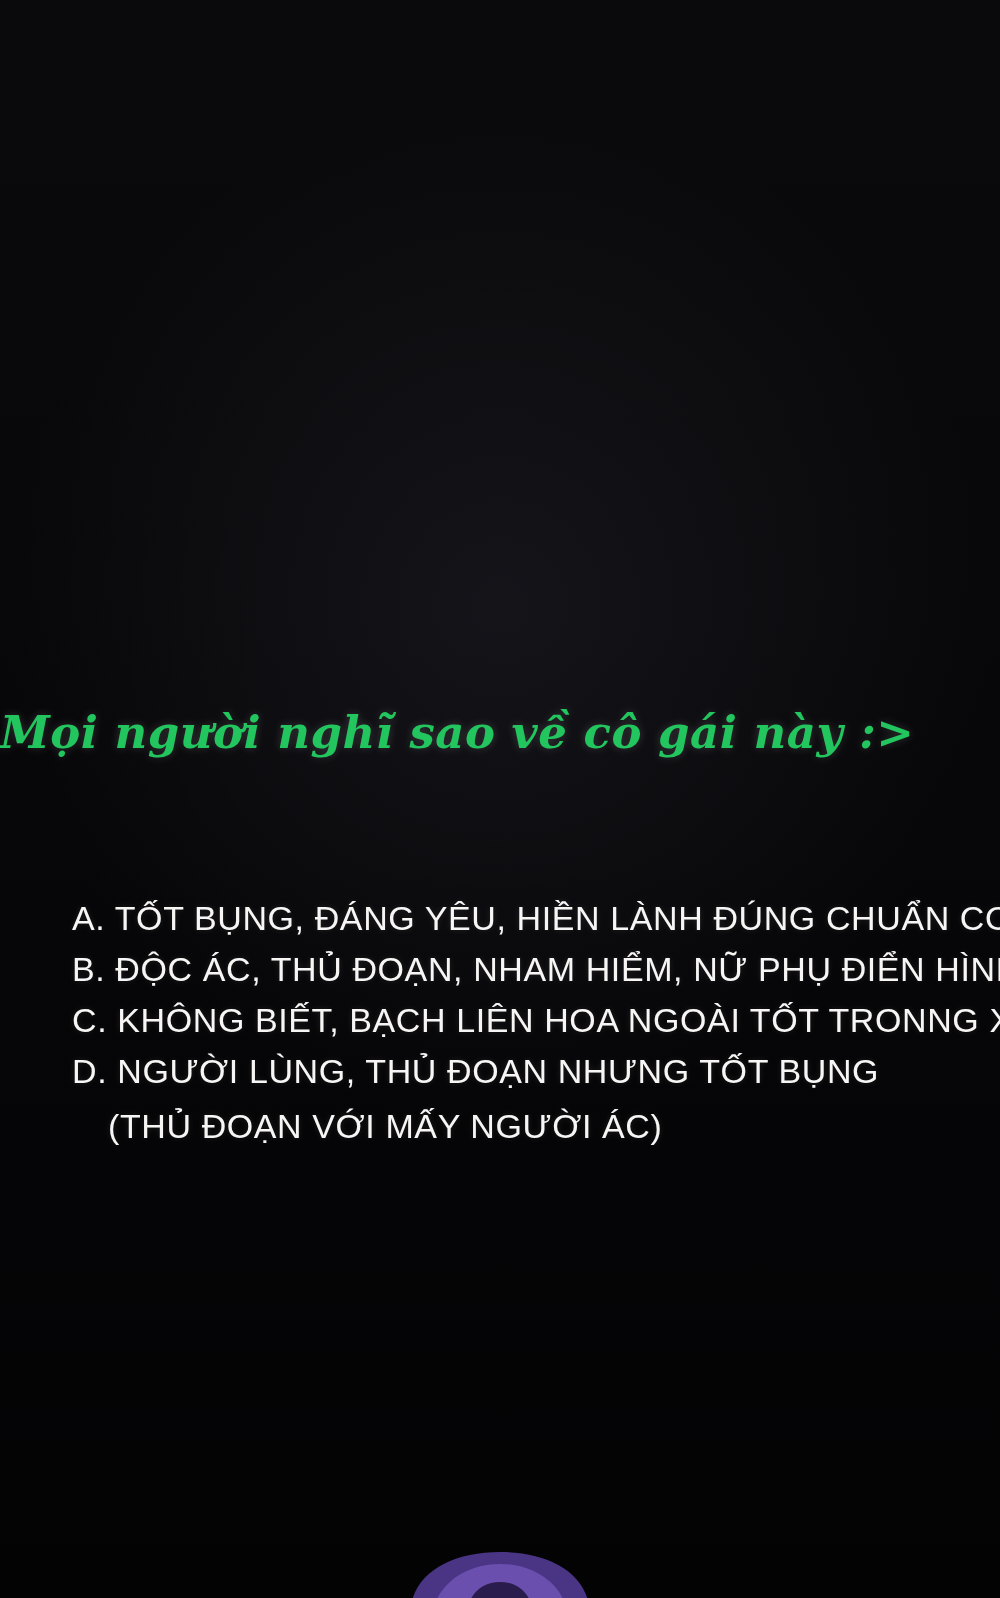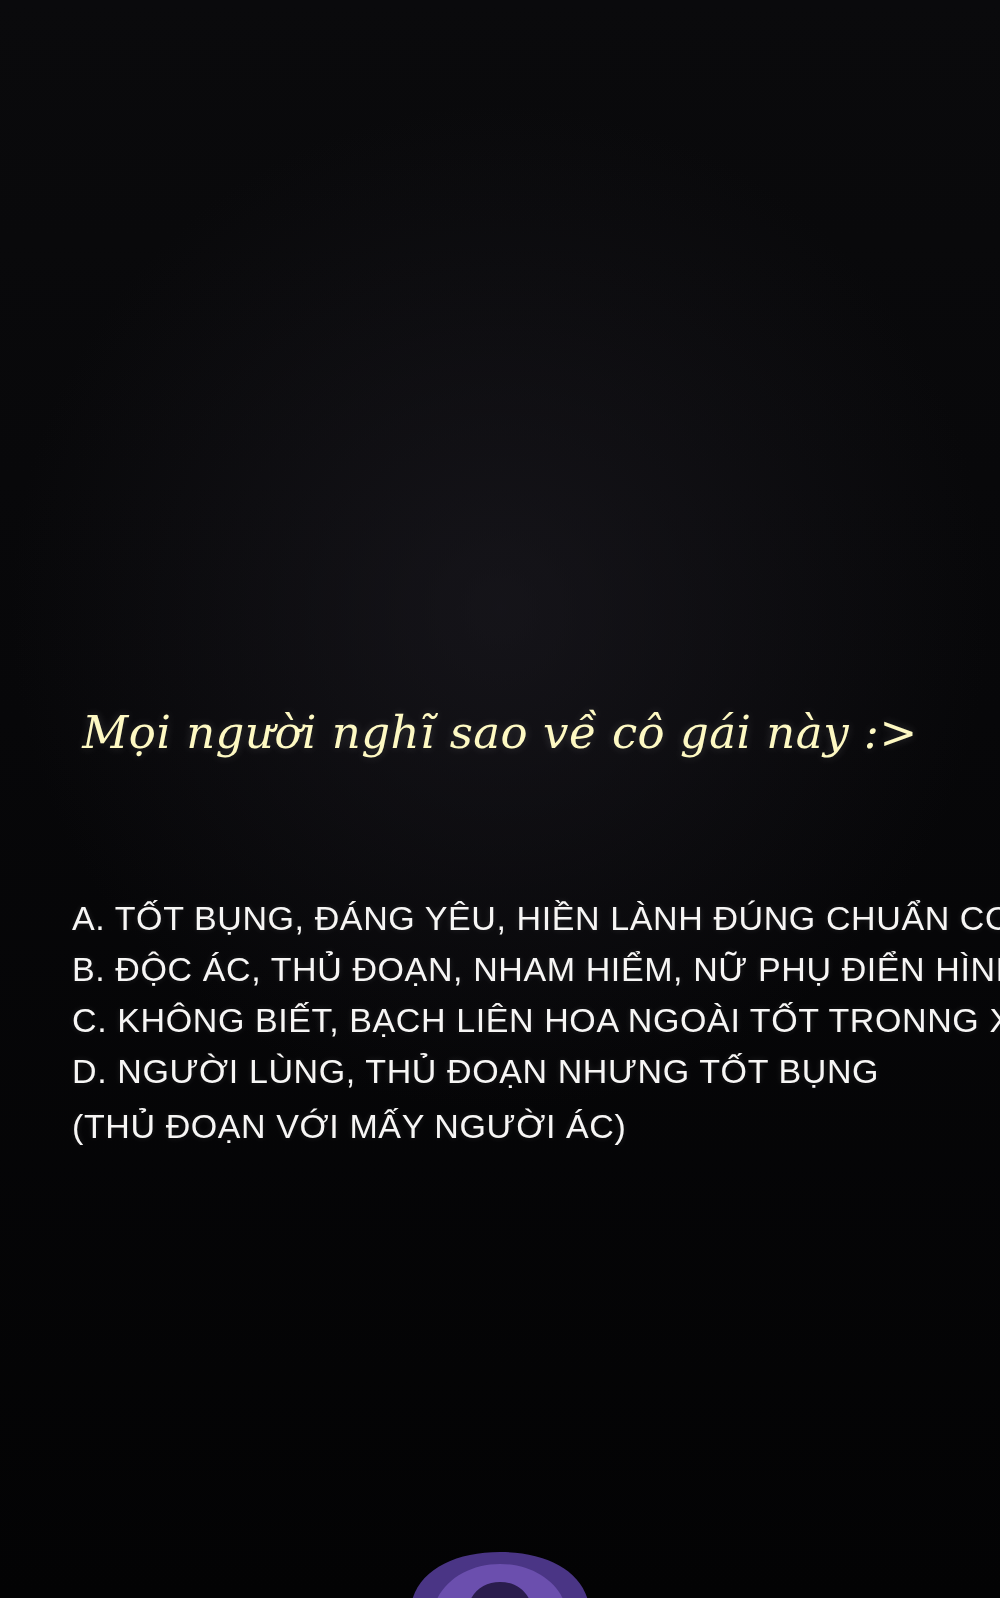--- a/index.html
+++ b/index.html
@@ -29,28 +29,29 @@
     background:
       radial-gradient(ellipse 70% 45% at 50% 38%, rgba(32,30,38,0.55) 0%, rgba(6,6,8,0) 70%),
       linear-gradient(to bottom, #0a0a0c 0%, #070709 45%, #030304 100%);
   }
 
   .question {
     position: absolute;
     left: 0;
     right: 0;
     top: 706px;
-    text-align: center;
-    color: #fef9c3;
+    text-align: left;
+    color: #22c55e;
     font-family: "DejaVu Serif", serif;
     font-style: italic;
     font-size: 45px;
     letter-spacing: 0.5px;
     white-space: nowrap;
     text-shadow: 0 0 10px rgba(255,255,255,0.18);
+    font-weight: bold;
   }
 
   .answers {
     position: absolute;
     left: 72px;
     top: 893px;
     width: 880px;
     color: #ffffff;
   }
 
@@ -59,20 +60,21 @@
     font-size: 34px;
     line-height: 51px;
     letter-spacing: 0.6px;
     color: #f7f6f5;
     white-space: nowrap;
     text-shadow: 0 0 6px rgba(255,255,255,0.12);
   }
 
   .answer-line.note {
     margin-top: 4px;
+    margin-left: 36px;
   }
 
   
   .hair {
     position: absolute;
     left: 50%;
     transform: translateX(-50%);
     bottom: -18px;
     width: 260px;
     height: 70px;

